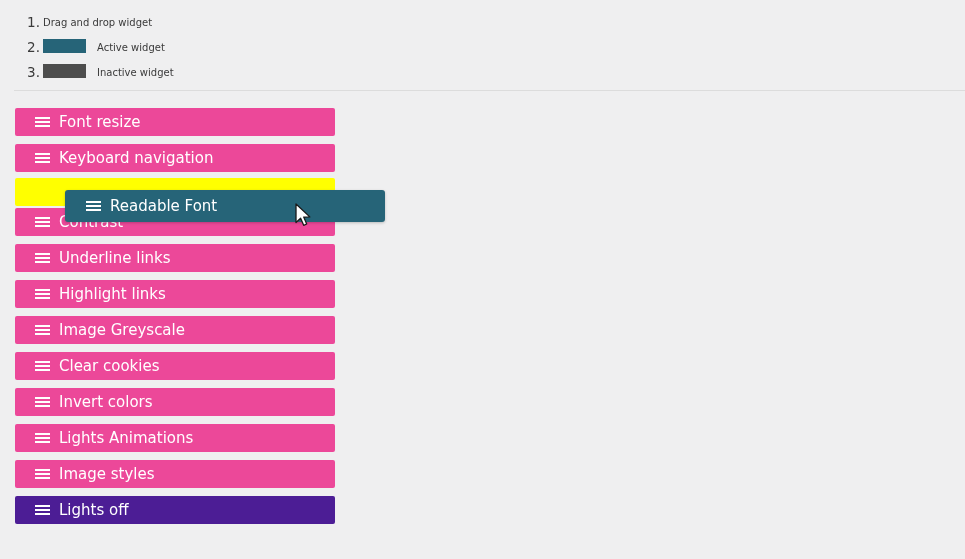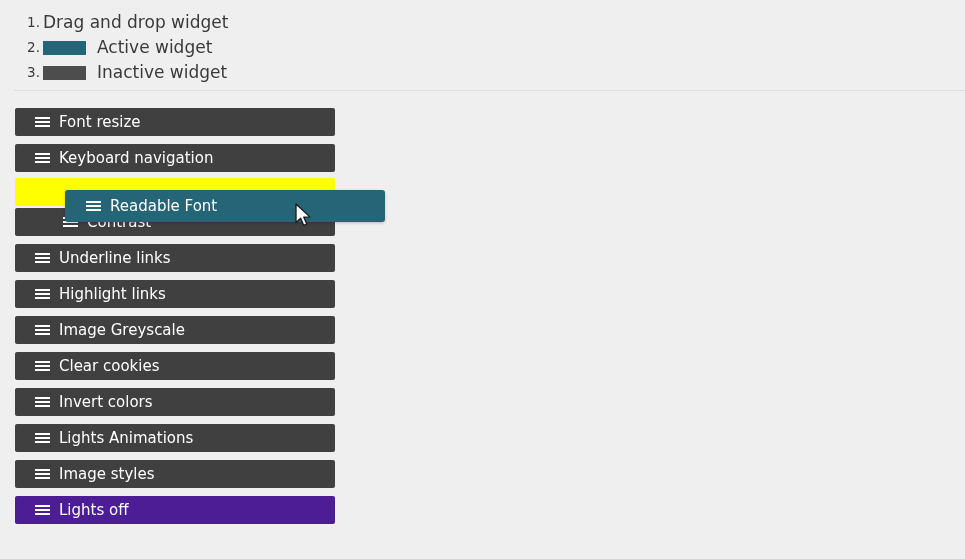--- a/index.html
+++ b/index.html
@@ -24,21 +24,21 @@
     margin: 0;
     padding: 10px 0 0 0;
     counter-reset: legend-counter;
   }
   .legend-item {
     counter-increment: legend-counter;
     position: relative;
     height: 25px;
     line-height: 25px;
     padding-left: 43px;
-    font-size: 17px;
+    font-size: 10px;
     color: #3a3a3a;
     white-space: nowrap;
   }
   .legend-item::before {
     content: counter(legend-counter) ".";
     position: absolute;
     left: 24px;
     top: 0;
     width: 16px;
     text-align: right;
@@ -75,21 +75,21 @@
     position: absolute;
     left: 15px;
     top: 108px;
     width: 320px;
   }
   .widget-item {
     position: relative;
     height: 28px;
     margin-bottom: 8px;
     border-radius: 2px;
-    background: #404040;
+    background: #ec4899;
     color: #ffffff;
     font-size: 15px;
     line-height: 28px;
     cursor: move;
     user-select: none;
     white-space: nowrap;
   }
   .widget-item.is-inactive { background: #4c1d95; }
 
   .drag-handle {
@@ -176,21 +176,21 @@
 <ul class="widget-list">
 
   <li class="widget-item">
     <span class="drag-handle"><i></i><i></i><i></i></span><span class="widget-label">Font resize</span>
   </li>
 
   <li class="widget-item">
     <span class="drag-handle"><i></i><i></i><i></i></span><span class="widget-label">Keyboard navigation</span>
   </li>
 
-  <li class="widget-item" style="margin-top:36px;padding-left:28px;">
+  <li class="widget-item" style="margin-top:36px;">
     <span class="drag-handle"><i></i><i></i><i></i></span><span class="widget-label">Contrast</span>
   </li>
 
   <li class="widget-item">
     <span class="drag-handle"><i></i><i></i><i></i></span><span class="widget-label">Underline links</span>
   </li>
 
   <li class="widget-item">
     <span class="drag-handle"><i></i><i></i><i></i></span><span class="widget-label">Highlight links</span>
   </li>

